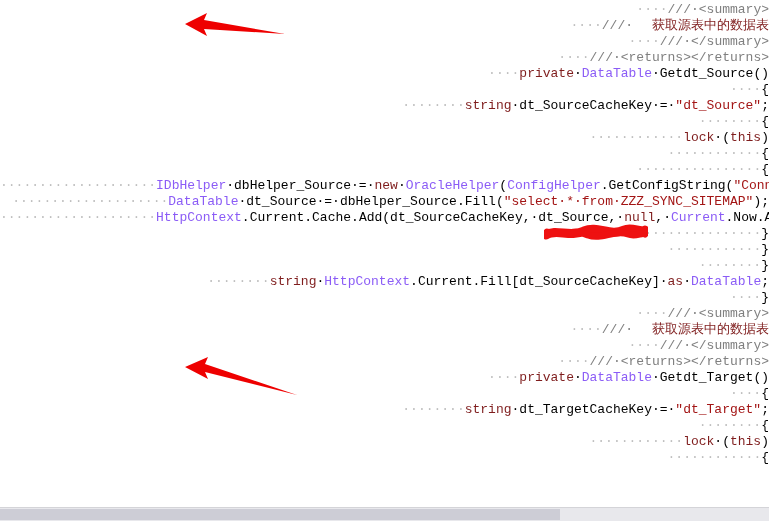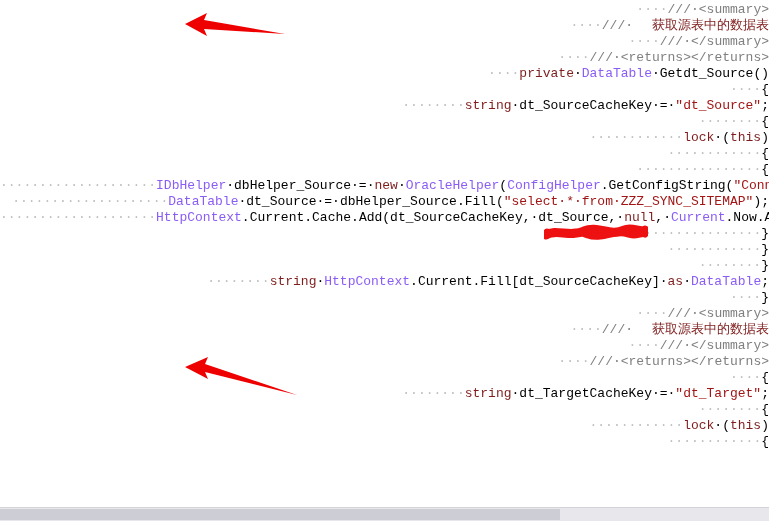--- a/index.html
+++ b/index.html
@@ -103,20 +103,21 @@
       <div class="code-line"><span class="ws">····················</span><span class="tok-type">HttpContext</span><span class="tok-plain">.Current.Cache.Add(dt_SourceCacheKey,·dt_Source,·</span><span class="tok-keyword">null</span><span class="tok-plain">,·</span><span class="tok-type">Current</span><span class="tok-plain">.Now.AddMinutes(</span></div>
       <div class="code-line"><span class="ws">················</span><span class="tok-plain">}</span></div>
       <div class="code-line"><span class="ws">············</span><span class="tok-plain">}</span></div>
       <div class="code-line"><span class="ws">········</span><span class="tok-plain">}</span></div>
       <div class="code-line"><span class="ws">········</span><span class="tok-keyword">string</span><span class="tok-plain">·</span><span class="tok-type">HttpContext</span><span class="tok-plain">.Current.Fill[dt_SourceCacheKey]·</span><span class="tok-keyword">as</span><span class="tok-plain">·</span><span class="tok-type">DataTable</span><span class="tok-plain">;</span></div>
       <div class="code-line"><span class="ws">····</span><span class="tok-plain">}</span></div>
       <div class="code-line"><span class="ws">····</span><span class="tok-xmltag">///·</span><span class="tok-xmltag">&lt;summary&gt;</span></div>
       <div class="code-line"><span class="ws">····</span><span class="tok-xmltag">///·</span><span class="tok-comment">获取源表中的数据表</span></div>
       <div class="code-line"><span class="ws">····</span><span class="tok-xmltag">///·</span><span class="tok-xmltag">&lt;/summary&gt;</span></div>
       <div class="code-line"><span class="ws">····</span><span class="tok-xmltag">///·</span><span class="tok-xmltag">&lt;returns&gt;&lt;/returns&gt;</span></div>
+      <div class="code-line"><span class="ws">····</span><span class="tok-keyword">private</span><span class="tok-plain">·</span><span class="tok-type">DataTable</span><span class="tok-plain">·Getdt_Target()</span></div>
       <div class="code-line"><span class="ws">····</span><span class="tok-plain">{</span></div>
       <div class="code-line"><span class="ws">········</span><span class="tok-keyword">string</span><span class="tok-plain">·dt_TargetCacheKey·=·</span><span class="tok-string">"dt_Target"</span><span class="tok-plain">;</span></div>
       <div class="code-line"><span class="ws">········</span><span class="tok-plain">{</span></div>
       <div class="code-line"><span class="ws">············</span><span class="tok-keyword">lock</span><span class="tok-plain">·(</span><span class="tok-keyword">this</span><span class="tok-plain">)</span></div>
       <div class="code-line"><span class="ws">············</span><span class="tok-plain">{</span></div>
     </div>
 
   <svg class="arrow-annotation" style="left:185px; top:8px;" width="105" height="32" viewBox="0 0 105 32">
     <polygon points="0,16 22,5 19,12 100,26 19,21 22,28" fill="#ee0000"></polygon>
   </svg>

